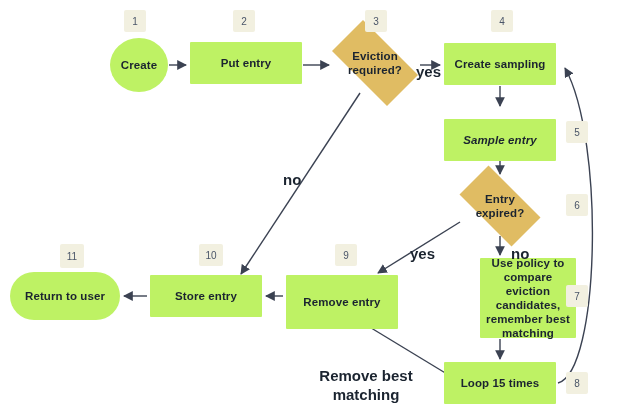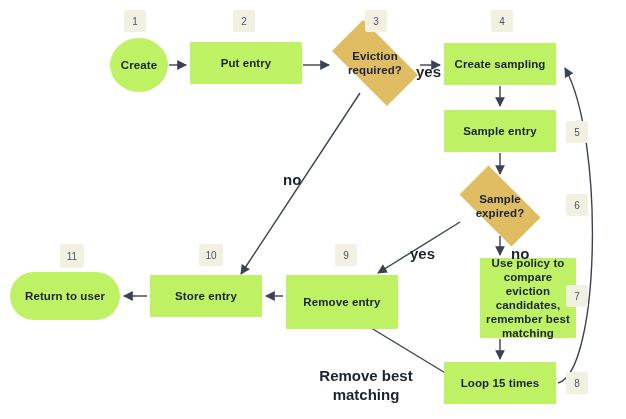--- a/index.html
+++ b/index.html
@@ -136,27 +136,27 @@
   <div class="node diamond" style="left:320px;top:32px;width:110px;height:62px;">
     <span class="dia-shape"></span>
     <span class="dia-label" style="white-space: pre-line;">Eviction
 required?</span>
   </div>
 
   <div class="node rect" style="left:444px;top:43px;width:112px;height:42px;">
     <span>Create sampling</span>
   </div>
 
-  <div class="node rect" style="left:444px;top:110px;width:112px;height:42px;">
+  <div class="node rect" style="left:444px;top:119px;width:112px;height:42px;font-style:italic;">
     <span>Sample entry</span>
   </div>
 
   <div class="node diamond" style="left:448px;top:177px;width:104px;height:58px;">
     <span class="dia-shape"></span>
-    <span class="dia-label" style="white-space: pre-line;">Sample
+    <span class="dia-label" style="white-space: pre-line;">Entry
 expired?</span>
   </div>
 
   <div class="node rect" style="left:444px;top:258px;width:96px;height:80px;margin-left:36px;">
     <span style="white-space: pre-line;">Use policy to
 compare eviction
 candidates,
 remember best
 matching</span>
   </div>

